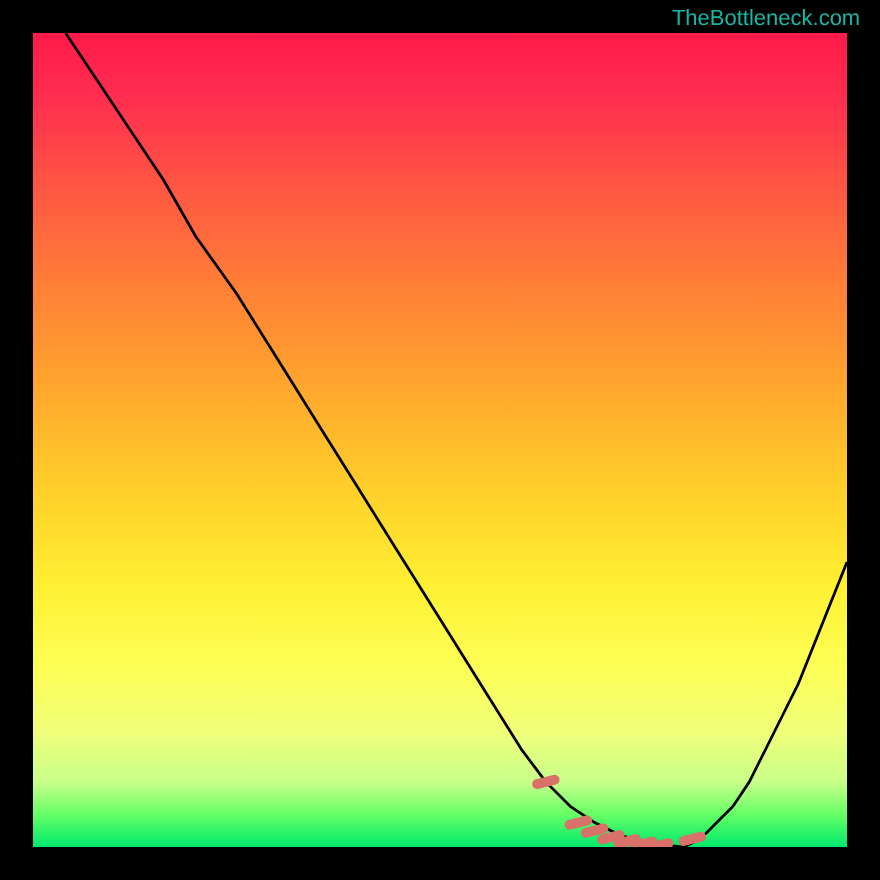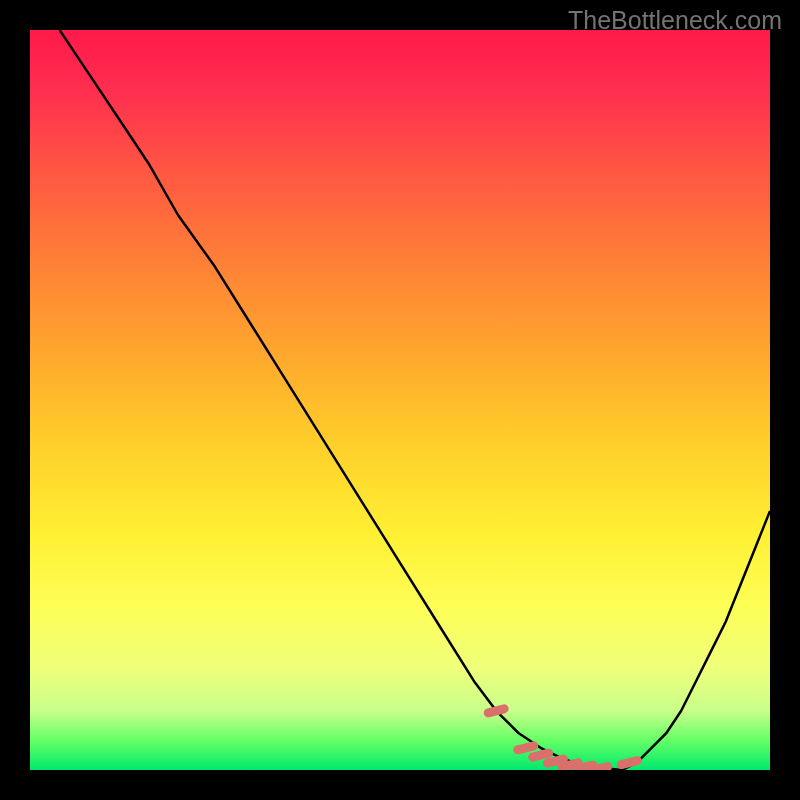--- a/index.html
+++ b/index.html
@@ -7,22 +7,22 @@
     width: 800px;
     height: 800px;
     background: #000;
     position: relative;
     font-family: Arial, sans-serif;
   }
   .watermark {
     position: absolute;
     top: 6px;
     right: 18px;
-    color: #737373;
-    font-size: 25px;
+    color: #14b8a6;
+    font-size: 20px;
     font-weight: 500;
     z-index: 10;
   }
   .plot-area {
     position: absolute;
     left: 30px;
     top: 30px;
     width: 740px;
     height: 740px;
     overflow: hidden;

